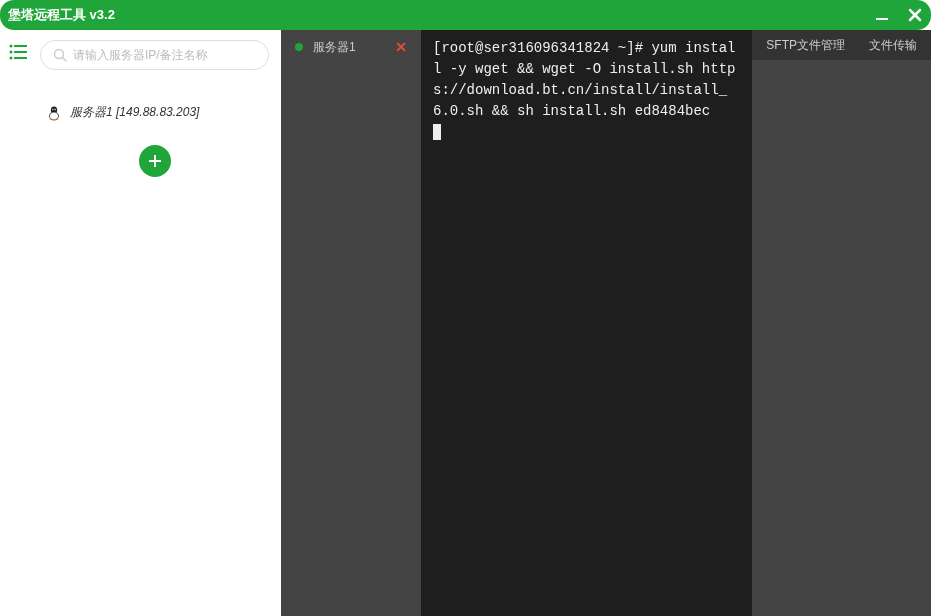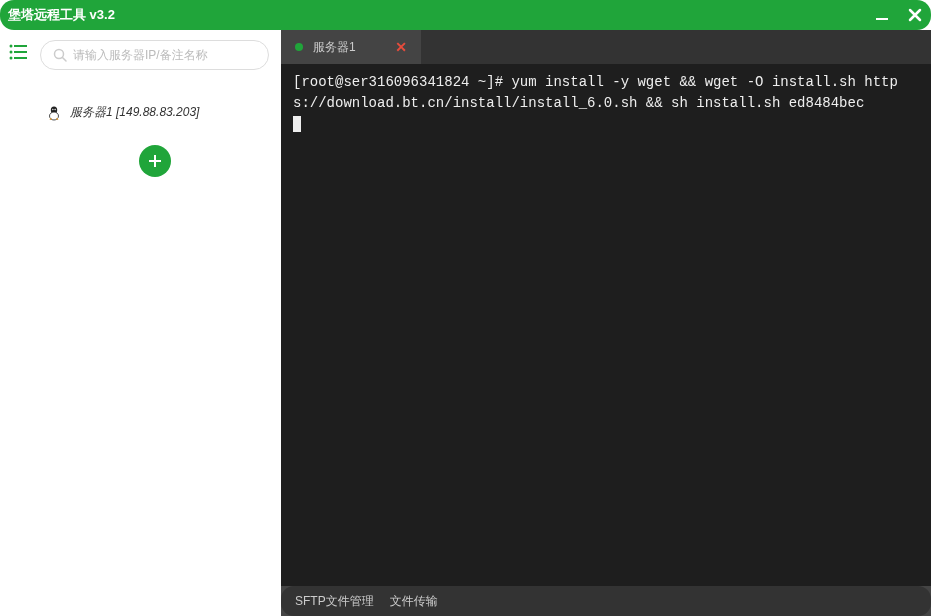--- a/index.html
+++ b/index.html
@@ -112,21 +112,21 @@
       background: #20a53a;
       display: flex;
       align-items: center;
       justify-content: center;
       cursor: pointer;
     }
     .content {
       flex: 1;
       background: #444;
       display: flex;
-      flex-direction: column;
+      flex-direction: row;
       min-width: 0;
     }
     .tabs {
       height: 34px;
       background: #333333;
       display: flex;
       align-items: stretch;
     }
     .tab {
       display: flex;
@@ -170,22 +170,21 @@
       height: 16px;
       background: #eee;
       vertical-align: text-bottom;
     }
     .bottom-bar {
       height: 30px;
       background: #333333;
       display: flex;
       align-items: center;
       padding: 0 14px;
-      gap: 16px;
-      border-radius: 13px;
+      gap: 24px;
     }
     .bottom-bar .bottom-item {
       color: #ccc;
       font-size: 12px;
       cursor: pointer;
     }
   </style>
 </head>
 <body>
 

